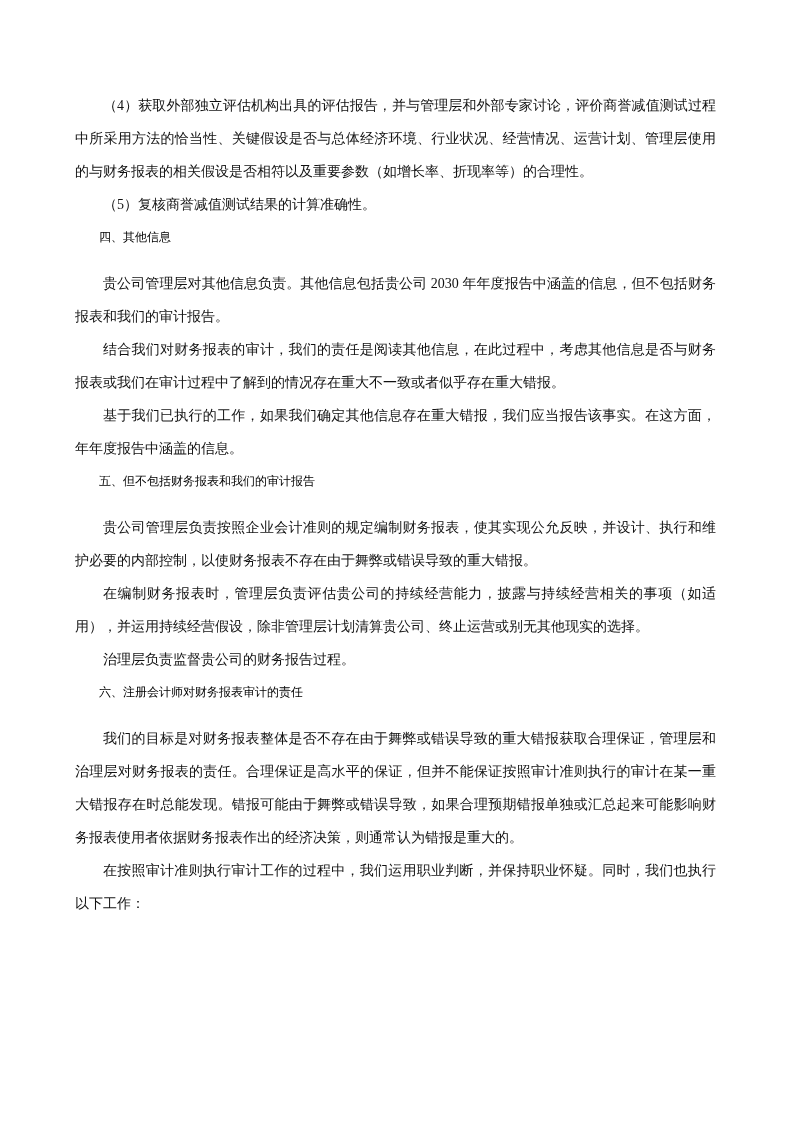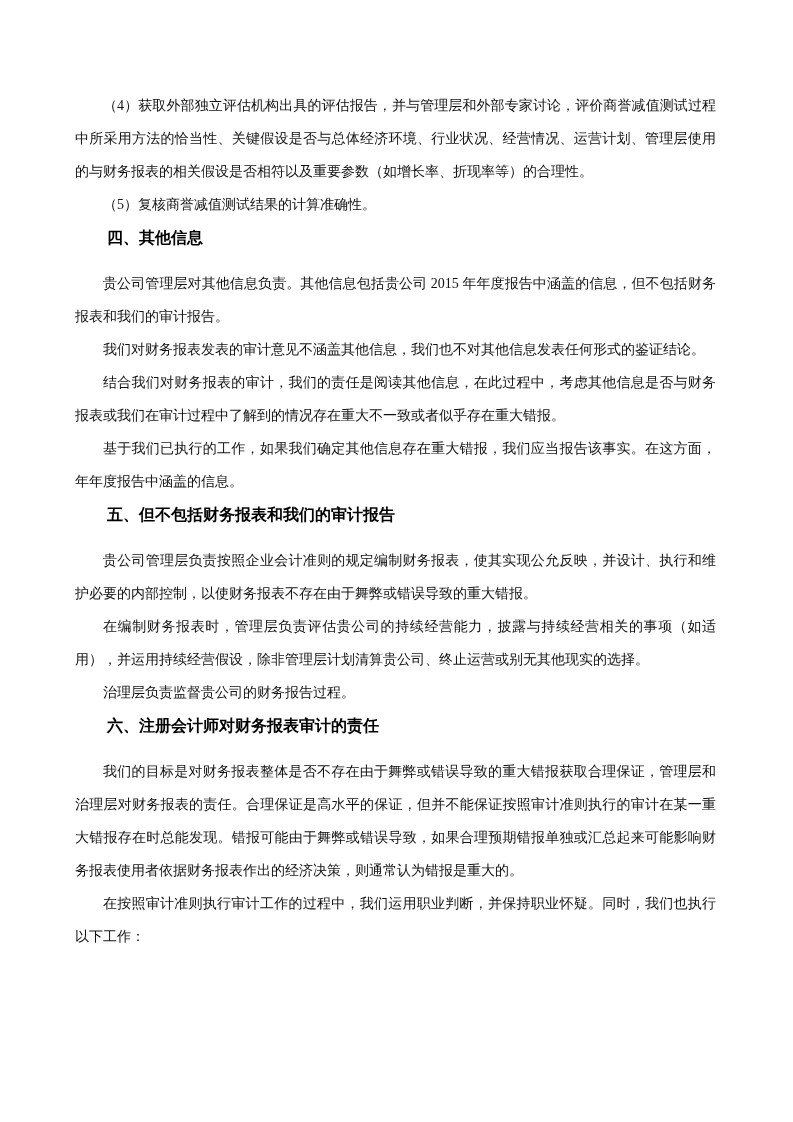--- a/index.html
+++ b/index.html
@@ -28,37 +28,36 @@
     font-size: 14px;
     line-height: 33px;
     text-align: justify;
     text-justify: inter-ideograph;
     text-indent: 2em;
     letter-spacing: 0;
     word-break: break-all;
   }
   .doc-body h3 {
     margin: 0 0 13px 0;
-    font-size: 16px;
+    font-size: 12px;
     line-height: 33px;
-    font-weight: bold;
+    font-weight: normal;
     text-indent: 2em;
     color: #000000;
   }
 </style>
 </head>
 <body>
 
 <div class="page">
   <div class="doc-body">
     <p>（4）获取外部独立评估机构出具的评估报告，并与管理层和外部专家讨论，评价商誉减值测试过程中所采用方法的恰当性、关键假设是否与总体经济环境、行业状况、经营情况、运营计划、管理层使用的与财务报表的相关假设是否相符以及重要参数（如增长率、折现率等）的合理性。</p>
     <p>（5）复核商誉减值测试结果的计算准确性。</p>
     <h3>四、其他信息</h3>
-    <p>贵公司管理层对其他信息负责。其他信息包括贵公司 2015 年年度报告中涵盖的信息，但不包括财务报表和我们的审计报告。</p>
-    <p>我们对财务报表发表的审计意见不涵盖其他信息，我们也不对其他信息发表任何形式的鉴证结论。</p>
+    <p>贵公司管理层对其他信息负责。其他信息包括贵公司 2030 年年度报告中涵盖的信息，但不包括财务报表和我们的审计报告。</p>
     <p>结合我们对财务报表的审计，我们的责任是阅读其他信息，在此过程中，考虑其他信息是否与财务报表或我们在审计过程中了解到的情况存在重大不一致或者似乎存在重大错报。</p>
     <p>基于我们已执行的工作，如果我们确定其他信息存在重大错报，我们应当报告该事实。在这方面，年年度报告中涵盖的信息。</p>
     <h3>五、但不包括财务报表和我们的审计报告</h3>
     <p>贵公司管理层负责按照企业会计准则的规定编制财务报表，使其实现公允反映，并设计、执行和维护必要的内部控制，以使财务报表不存在由于舞弊或错误导致的重大错报。</p>
     <p>在编制财务报表时，管理层负责评估贵公司的持续经营能力，披露与持续经营相关的事项（如适用），并运用持续经营假设，除非管理层计划清算贵公司、终止运营或别无其他现实的选择。</p>
     <p>治理层负责监督贵公司的财务报告过程。</p>
     <h3>六、注册会计师对财务报表审计的责任</h3>
     <p>我们的目标是对财务报表整体是否不存在由于舞弊或错误导致的重大错报获取合理保证，管理层和治理层对财务报表的责任。合理保证是高水平的保证，但并不能保证按照审计准则执行的审计在某一重大错报存在时总能发现。错报可能由于舞弊或错误导致，如果合理预期错报单独或汇总起来可能影响财务报表使用者依据财务报表作出的经济决策，则通常认为错报是重大的。</p>
     <p>在按照审计准则执行审计工作的过程中，我们运用职业判断，并保持职业怀疑。同时，我们也执行以下工作：</p>
   </div>

